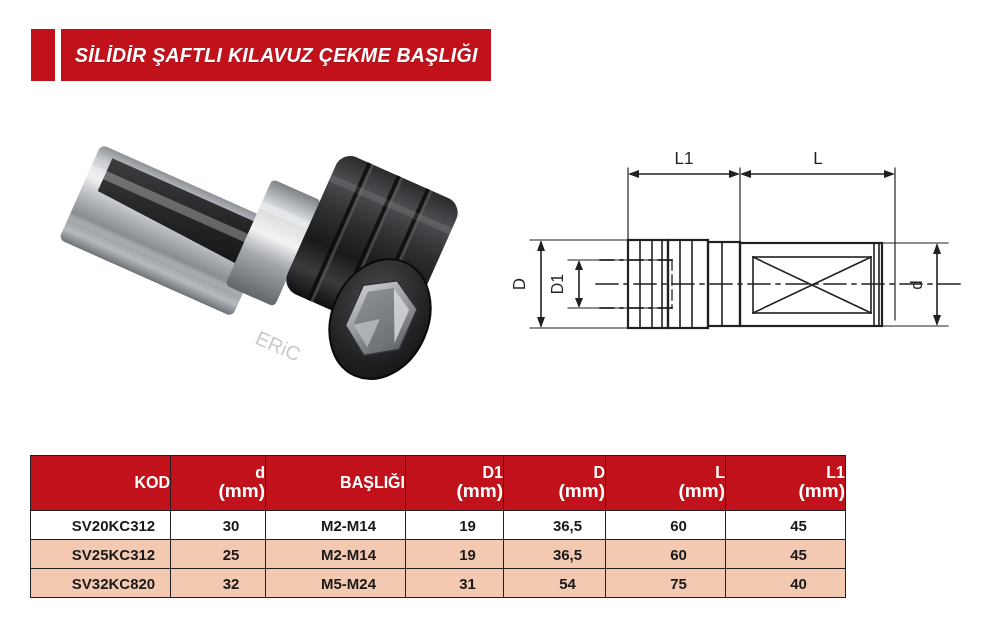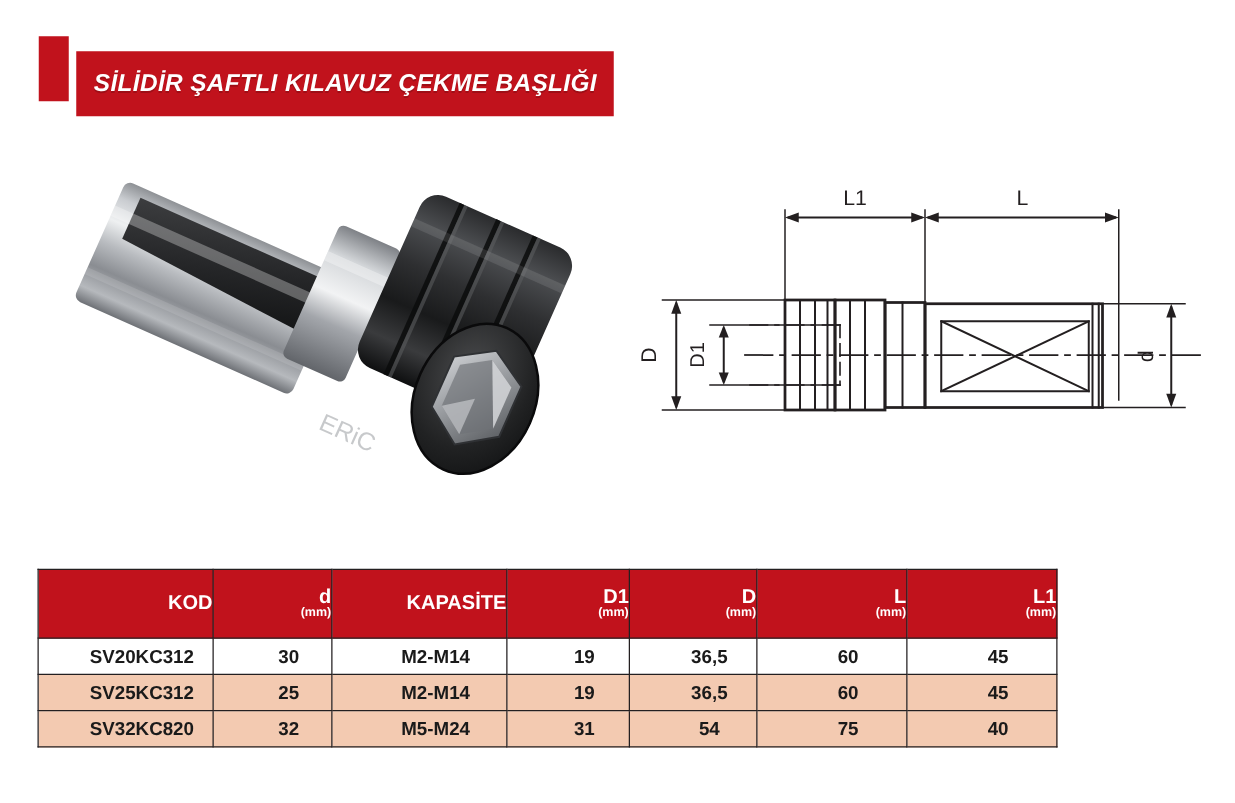--- a/index.html
+++ b/index.html
@@ -28,21 +28,21 @@
     position: absolute;
     left: 0;
     top: 0;
     width: 24px;
     height: 52px;
     background: #c1121c;
   }
   .title-bar {
     position: absolute;
     left: 30px;
-    top: 12px;
+    top: 0;
     width: 430px;
     height: 52px;
     background: #c1121c;
     display: flex;
     align-items: center;
   }
   .title-text {
     color: #ffffff;
     font-size: 19.5px;
     font-weight: bold;
@@ -94,21 +94,21 @@
   }
   .spec-table thead th {
     background: #c1121c;
     color: #ffffff;
     height: 50px;
     line-height: 1.08;
     padding: 2px 0;
     text-align: right;
   }
   .hdr-main { display: block; font-size: 16px; }
-  .hdr-unit { display: block; font-size: 10px; }
+  .hdr-unit { display: block; font-size: 19px; }
   .spec-table tbody td { height: 28px; padding-left: 26px; }
   tr.row-alt td { background: #f3cab1; margin-left: 19px; }
   tr.row-plain td { background: #ffffff; }
 
   .col-kod   { width: 140px; }
   .col-d     { width: 95px; }
   .col-kap   { width: 140px; }
   .col-d1    { width: 98px; }
   .col-dd    { width: 102px; }
   .col-l     { width: 120px; }
@@ -288,21 +288,21 @@
   <thead>
     <tr>
       <th>
         <span class="hdr-main">KOD</span>
       </th>
       <th>
         <span class="hdr-main">d</span>
         <span class="hdr-unit">(mm)</span>
       </th>
       <th>
-        <span class="hdr-main">KAPASİTE</span>
+        <span class="hdr-main">BAŞLIĞI</span>
       </th>
       <th>
         <span class="hdr-main">D1</span>
         <span class="hdr-unit">(mm)</span>
       </th>
       <th>
         <span class="hdr-main">D</span>
         <span class="hdr-unit">(mm)</span>
       </th>
       <th>

